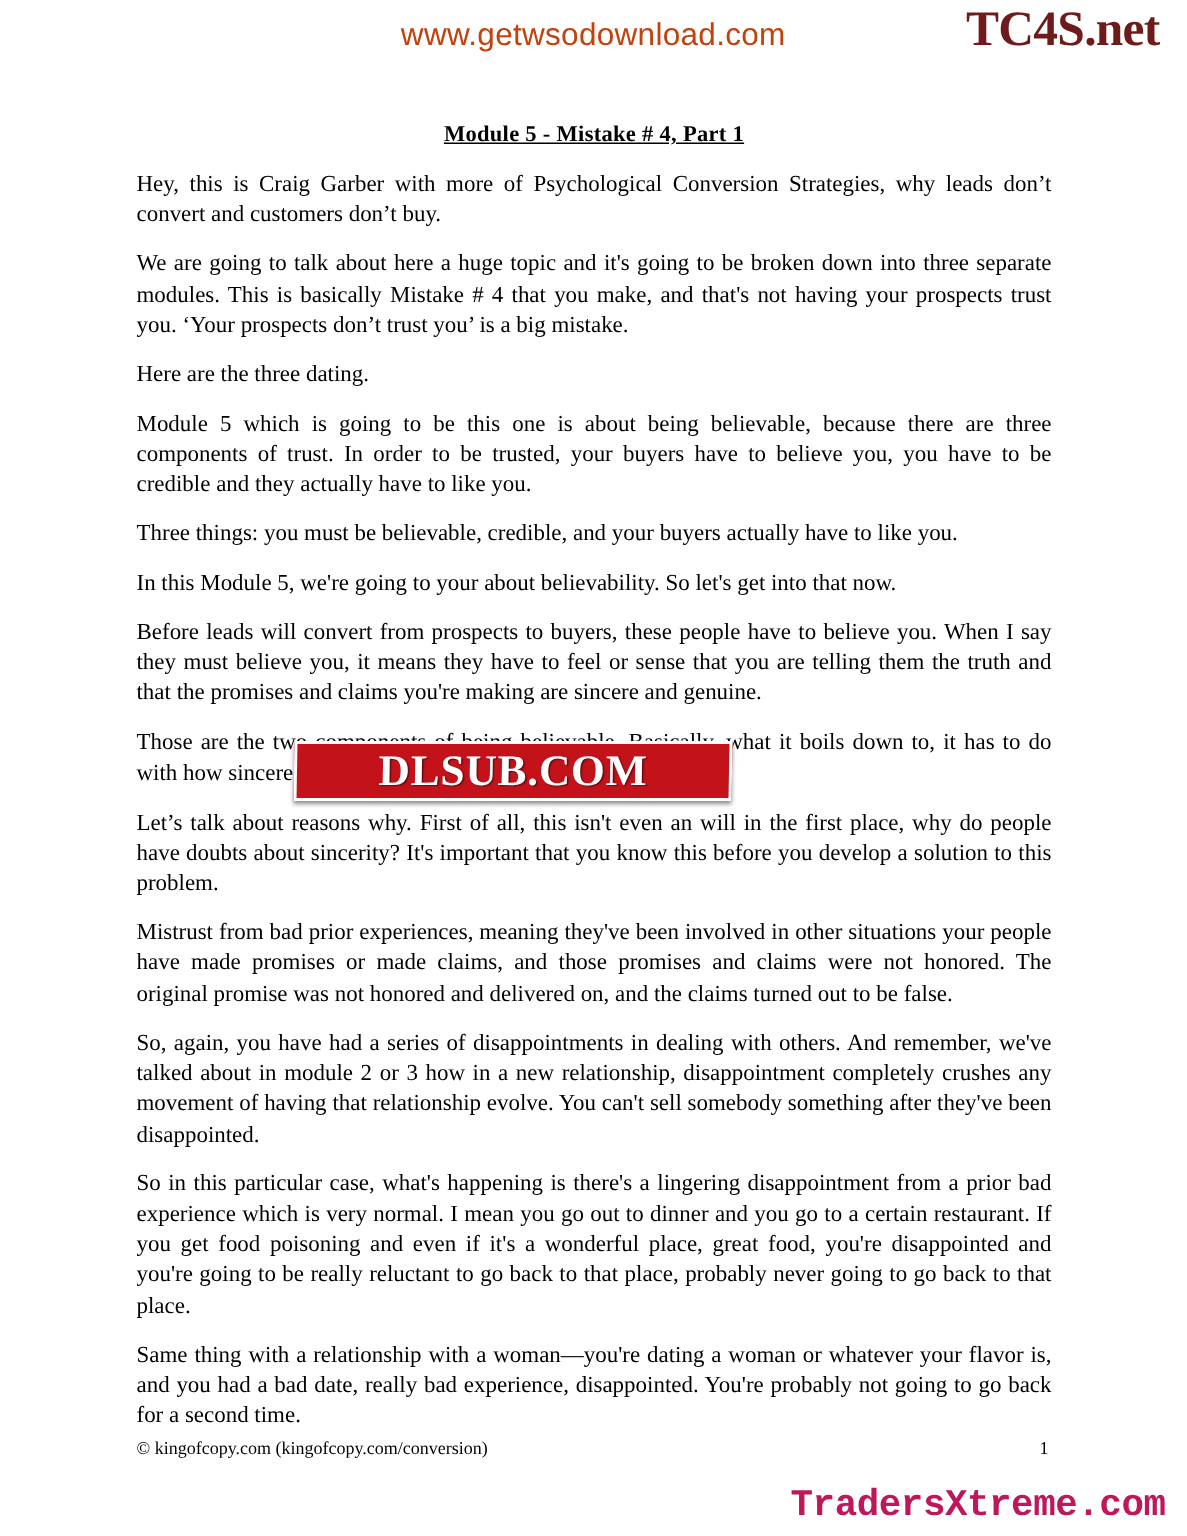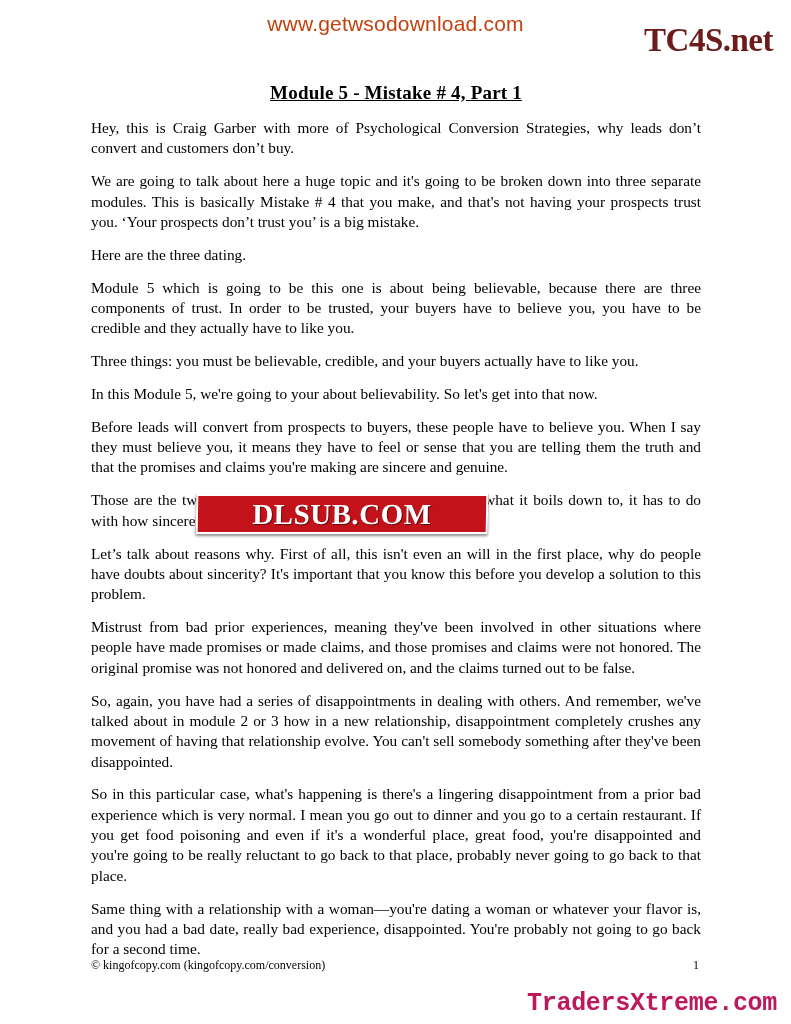--- a/index.html
+++ b/index.html
@@ -28,42 +28,42 @@
     left: 0;
     width: 100%;
     text-align: center;
     font-family: "Liberation Sans", sans-serif;
     font-size: 21px;
     color: #c2410c;
     letter-spacing: 0.2px;
   }
   .wm-tc4s {
     position: absolute;
-    top: 22px;
+    top: 2px;
     right: 18px;
     font-family: "Liberation Serif", serif;
     font-weight: bold;
     font-size: 33px;
     color: #6d1b1b;
     text-shadow: 1px 1px 0 rgba(255,255,255,0.65);
     letter-spacing: -0.5px;
     margin-left: 17px;
   }
 
   
   .doc {
     position: absolute;
     left: 91px;
     top: 82px;
     width: 610px;
   }
   .doc-title {
     text-align: center;
     font-weight: bold;
-    font-size: 19px;
+    font-size: 15px;
     text-decoration: underline;
     margin: 0 0 14px 0;
     letter-spacing: 0.2px;
   }
   .para {
     font-size: 15.3px;
     line-height: 1.33;
     text-align: justify;
     text-justify: inter-word;
     margin: 0 0 12.5px 0;
@@ -133,21 +133,21 @@
 
     <p class="para">Hey, this is Craig Garber with more of Psychological Conversion Strategies, why leads don’t convert and customers don’t buy.</p>
     <p class="para">We are going to talk about here a huge topic and it's going to be broken down into three separate modules.  This is basically Mistake # 4 that you make, and that's not having your prospects trust you.  ‘Your prospects don’t trust you’ is a big mistake.</p>
     <p class="para">Here are the three dating.</p>
     <p class="para">Module 5 which is going to be this one is about being believable, because there are three components of trust.  In order to be trusted, your buyers have to believe you, you have to be credible and they actually have to like you.</p>
     <p class="para">Three things: you must be believable, credible, and your buyers actually have to like you.</p>
     <p class="para">In this Module 5, we're going to your about believability.  So let's get into that now.</p>
     <p class="para">Before leads will convert from prospects to buyers, these people have to believe you.  When I say they must believe you, it means they have to feel or sense that you are telling them the truth and that the promises and claims you're making are sincere and genuine.</p>
     <p class="para">Those are the two components of being believable.  Basically, what it boils down to, it has to do with how sincere people believe you are.</p>
     <p class="para">Let’s talk about reasons why.  First of all, this isn't even an will in the first place, why do people have doubts about sincerity?  It's important that you know this before you develop a solution to this problem.</p>
-    <p class="para">Mistrust from bad prior experiences, meaning they've been involved in other situations where people have made promises or made claims, and those promises and claims were not honored.  The original promise was not honored and delivered on, and the claims turned out to be false.</p>
+    <p class="para">Mistrust from bad prior experiences, meaning they've been involved in other situations your people have made promises or made claims, and those promises and claims were not honored.  The original promise was not honored and delivered on, and the claims turned out to be false.</p>
     <p class="para">So, again, you have had a series of disappointments in dealing with others.  And remember, we've talked about in module 2 or 3 how in a new relationship, disappointment completely crushes any movement of having that relationship evolve.  You can't sell somebody something after they've been disappointed.</p>
     <p class="para">So in this particular case, what's happening is there's a lingering disappointment from a prior bad experience which is very normal.  I mean you go out to dinner and you go to a certain restaurant.  If you get food poisoning and even if it's a wonderful place, great food, you're disappointed and you're going to be really reluctant to go back to that place, probably never going to go back to that place.</p>
     <p class="para">Same thing with a relationship with a woman—you're dating a woman or whatever your flavor is, and you had a bad date, really bad experience, disappointed.  You're probably not going to go back for a second time.</p>
   </div>
 
   <div class="wm-dlsub">
     <span>DLSUB.COM</span>
   </div>
 
   <div class="footer">

